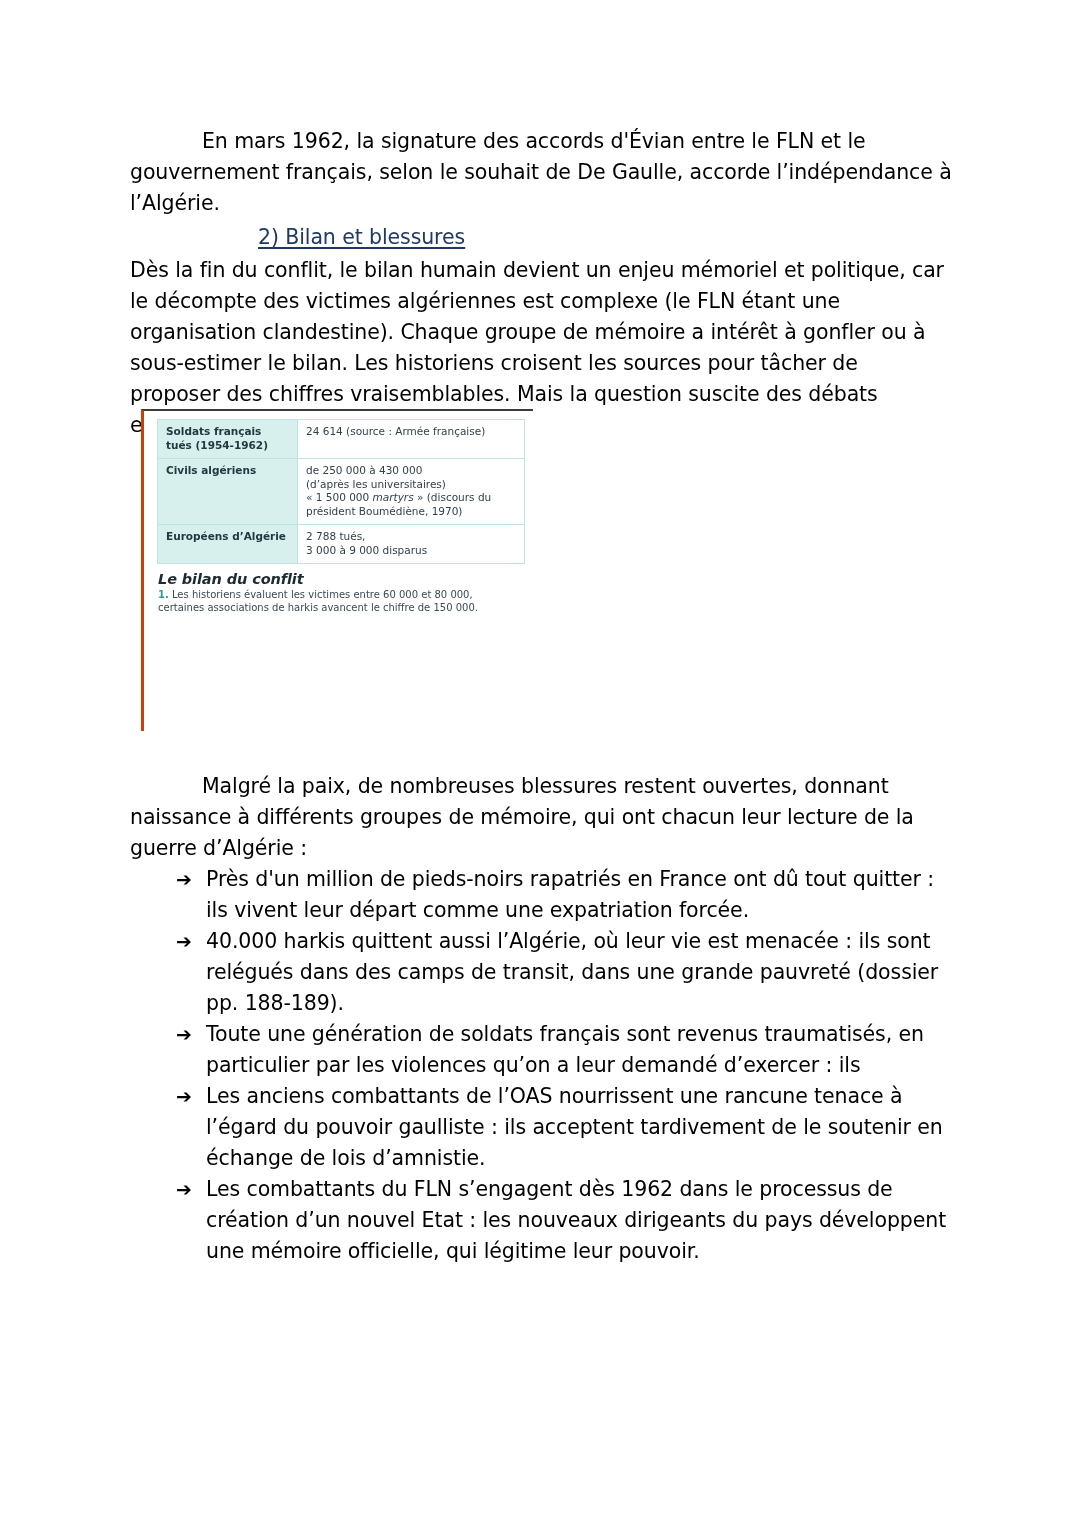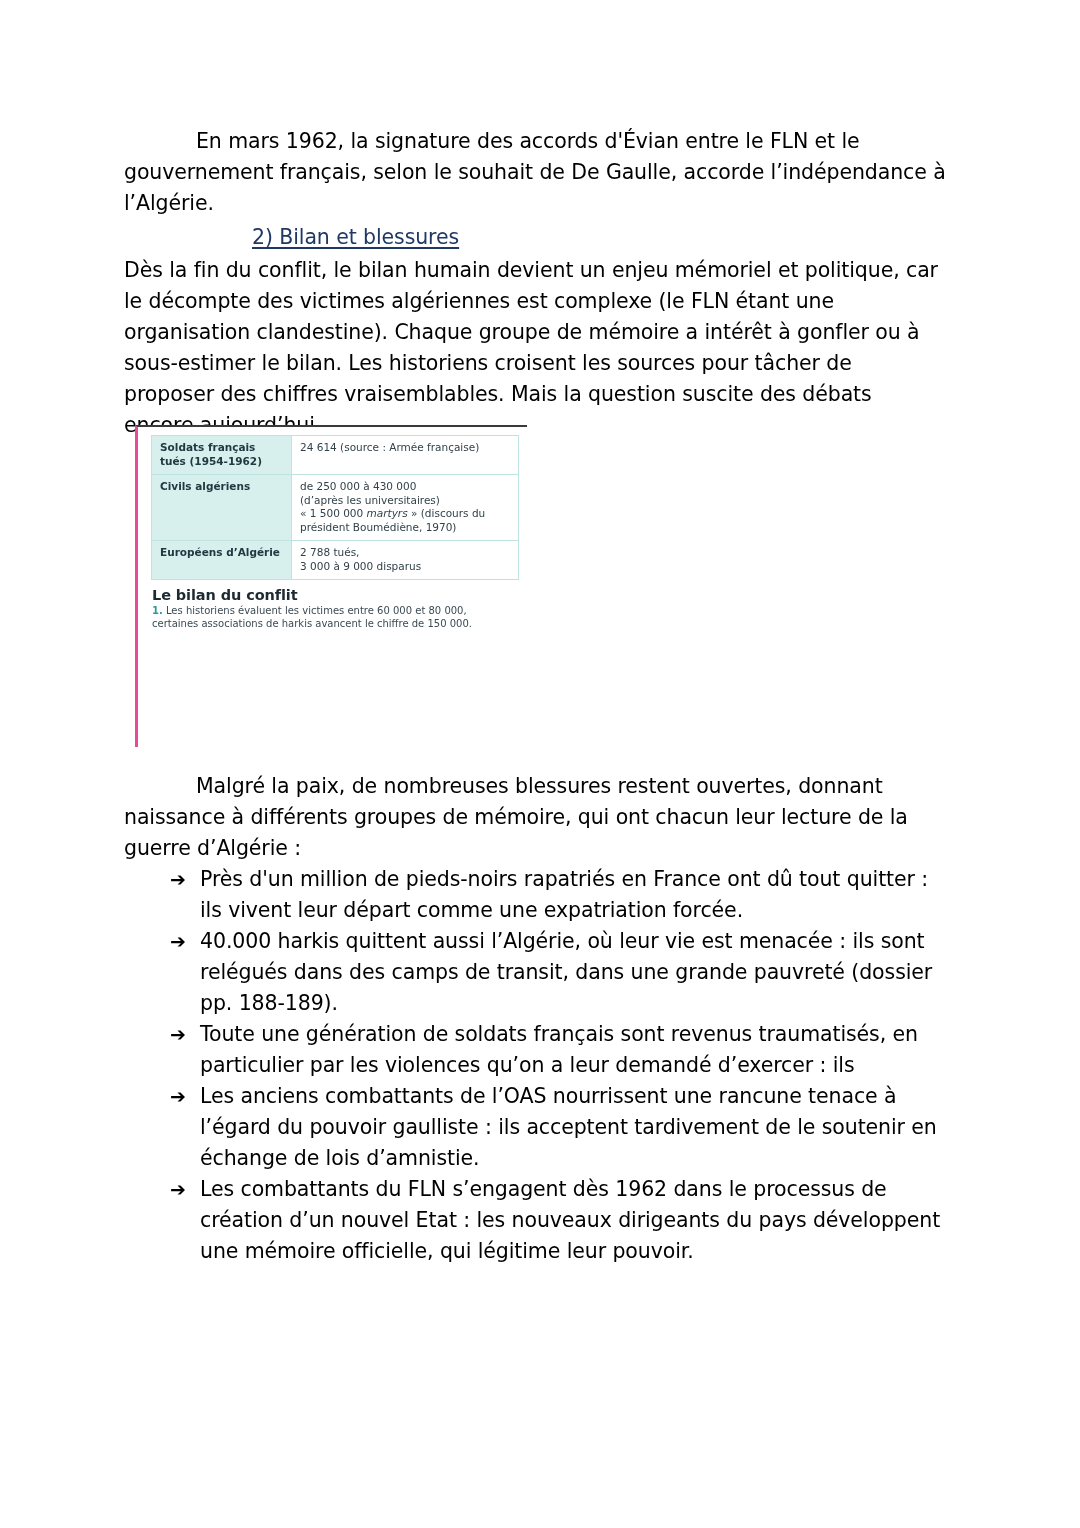--- a/index.html
+++ b/index.html
@@ -7,20 +7,21 @@
     padding: 0;
     background: #ffffff;
   }
   .page {
     position: relative;
     width: 1056px;
     height: 1528px;
     background: #ffffff;
     overflow: hidden;
     font-family: "DejaVu Sans", sans-serif;
+    margin-left: 6px;
   }
 
   
   .note {
     position: absolute;
     left: 124px;
     top: 126px;
     width: 822px;
     font-family: "DejaVu Sans", sans-serif;
     font-size: 20.5px;
@@ -74,25 +75,25 @@
     font-weight: bold;
   }
   .bullet .btext {
     display: block;
   }
 
   
   .figure {
     position: absolute;
     left: 135px;
-    top: 425px;
+    top: 409px;
     width: 392px;
     height: 322px;
     box-sizing: border-box;
-    border-left: 3px solid #ec4899;
+    border-left: 3px solid #c2410c;
     border-top: 2px solid #3a3a3a;
     background: #ffffff;
     font-family: "DejaVu Sans", sans-serif;
   }
   .fig-inner {
     padding: 8px 8px 0 13px;
   }
   table.bilan {
     border-collapse: collapse;
     width: 368px;
@@ -118,20 +119,21 @@
   }
   table.bilan em { font-style: italic; }
   .sup { font-size: 7.5px; vertical-align: super; color: #2f8f93; }
 
   .fig-title {
     margin: 7px 0 2px 1px;
     font-size: 14.5px;
     font-weight: bold;
     color: #1d2a31;
     letter-spacing: -0.1px;
+    font-style: italic;
   }
   .fig-note {
     margin: 0 0 0 1px;
     font-size: 10px;
     line-height: 12.6px;
     color: #3b4a52;
     width: 355px;
   }
   .fig-note .fn-num {
     color: #2f9aa0;

